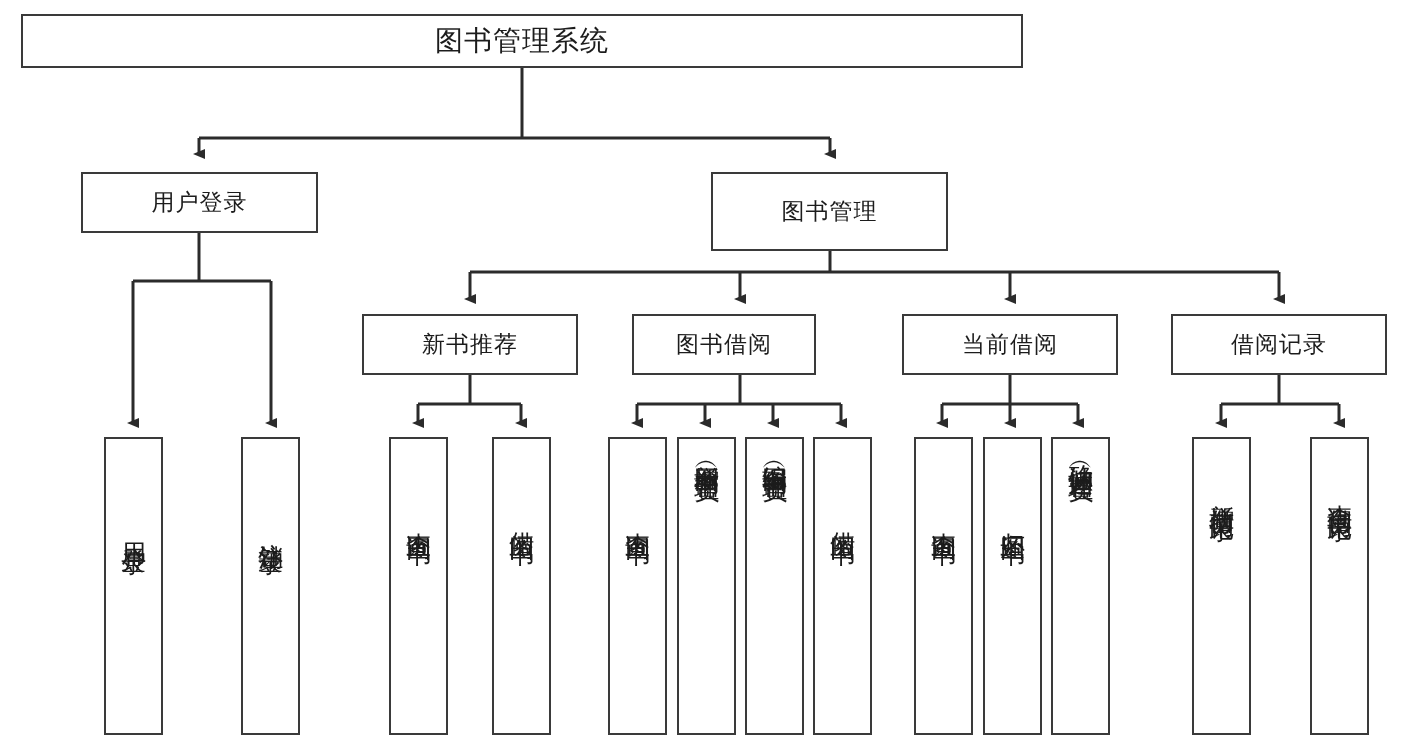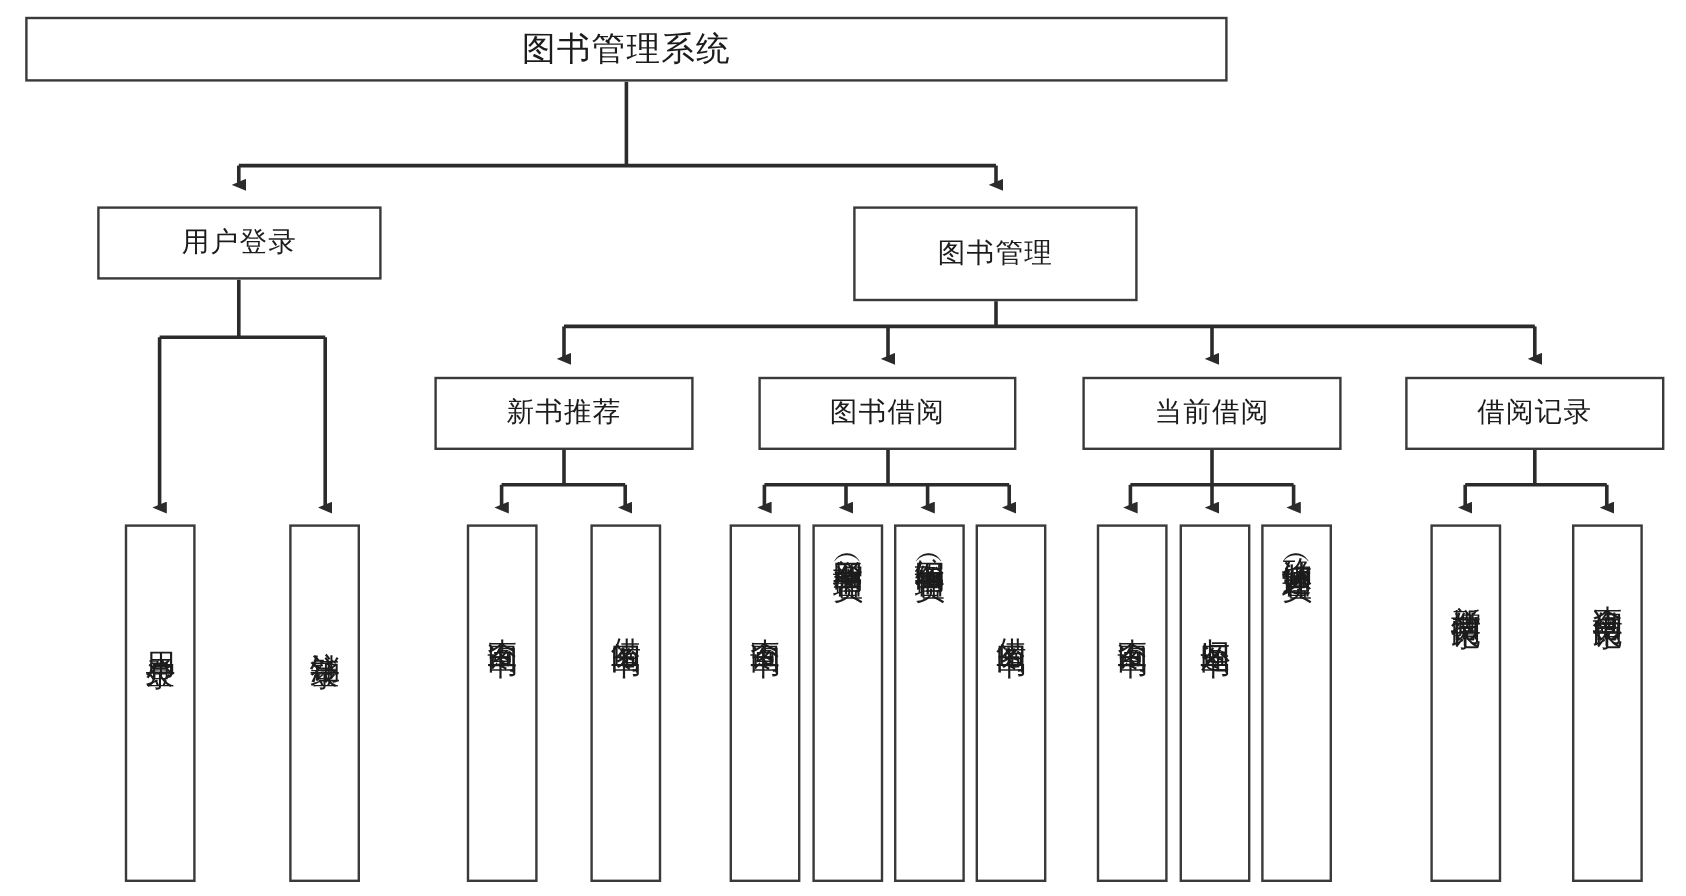--- a/index.html
+++ b/index.html
@@ -135,21 +135,21 @@
   </div>
 
   <div class="node node-h" style="left:711px; top:172px; width:237px; height:79px;">
     <span>图书管理</span>
   </div>
 
   <div class="node node-h" style="left:362px; top:314px; width:216px; height:61px;">
     <span>新书推荐</span>
   </div>
 
-  <div class="node node-h" style="left:632px; top:314px; width:215px; height:61px;">
+  <div class="node node-h" style="left:632px; top:314px; width:184px; height:61px;">
     <span>图书借阅</span>
   </div>
 
   <div class="node node-h" style="left:902px; top:314px; width:216px; height:61px;">
     <span>当前借阅</span>
   </div>
 
   <div class="node node-h" style="left:1171px; top:314px; width:216px; height:61px;">
     <span>借阅记录</span>
   </div>

